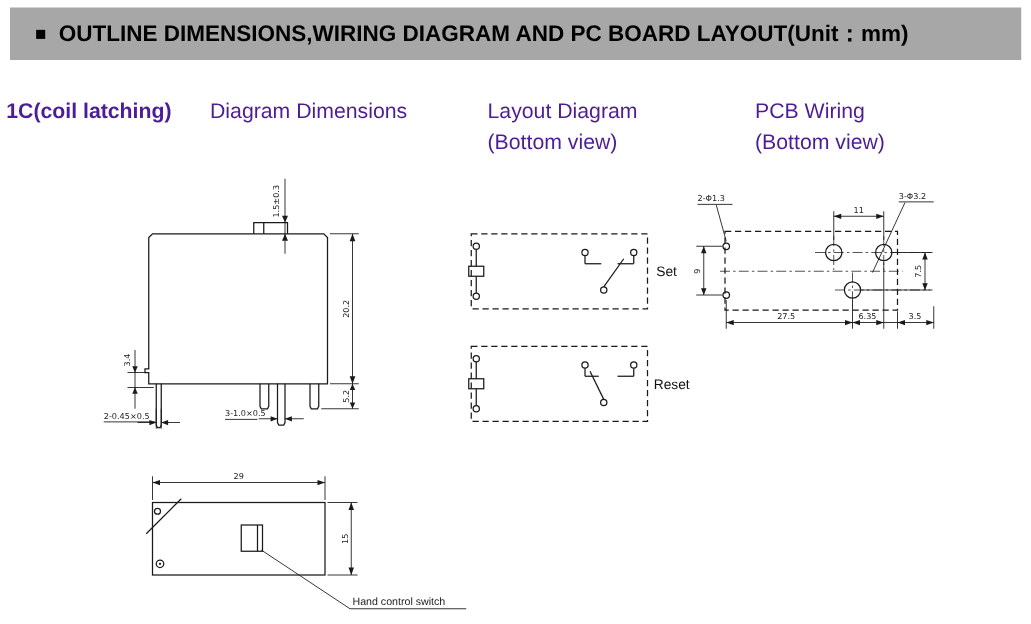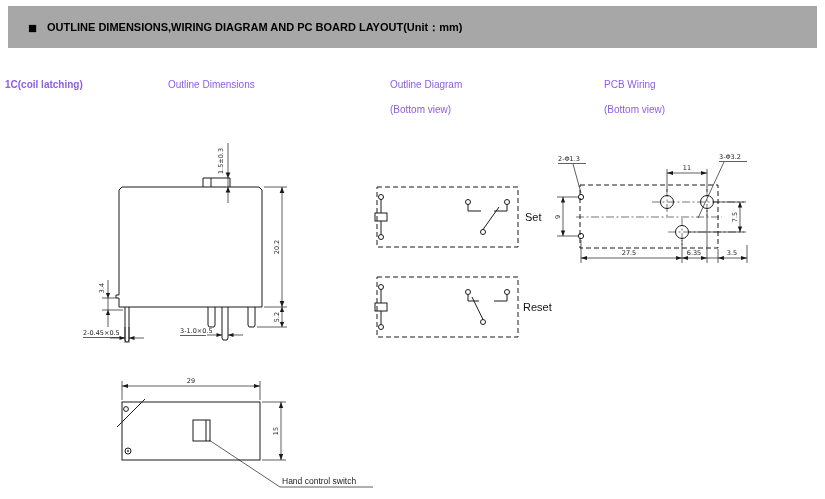--- a/index.html
+++ b/index.html
@@ -1,22 +1,22 @@
 <!DOCTYPE html>
 <html><head>
 <meta charset="utf-8">
 <style>
   html,body{margin:0;padding:0;background:#ffffff;}
   .page{position:relative;width:825px;height:499px;background:#fff;overflow:hidden;
         font-family:"Liberation Sans", sans-serif;color:#111;}
   .header-bar{position:absolute;left:8px;top:6px;width:809px;height:42px;background:#a7a7a7;
               display:flex;align-items:center;}
   .header-bar .bullet{font-size:15px;margin:0 10px 0 20px;color:#000;}
-  .header-bar .title{font-size:11px;font-weight:bold;color:#000;letter-spacing:0px;}
-  .col-label{position:absolute;font-size:10px;color:#8b5cf6;white-space:nowrap;}
+  .header-bar .title{font-size:18px;font-weight:bold;color:#000;letter-spacing:0px;}
+  .col-label{position:absolute;font-size:17px;color:#4c1d95;white-space:nowrap;}
   .bold{font-weight:bold;}
   svg{position:absolute;overflow:visible;}
   svg text{font-family:"DejaVu Sans", sans-serif;font-size:6.5px;fill:#222;}
   svg text.med{font-family:"Liberation Sans", sans-serif;font-size:11px;fill:#111;}
   svg text.small2{font-size:8.5px;font-family:"Liberation Sans", sans-serif;}
   .ln{stroke:#1a1a1a;stroke-width:1;fill:none;}
   .thin{stroke:#1a1a1a;stroke-width:0.7;fill:none;}
   .dash{stroke:#1a1a1a;stroke-width:1;fill:none;stroke-dasharray:5,3;}
   .cline{stroke:#1a1a1a;stroke-width:0.6;fill:none;stroke-dasharray:8,2.5,2,2.5;}
   .arr{fill:#1a1a1a;stroke:none;}
@@ -26,22 +26,22 @@
 <body>
 
 <div class="page">
 
   <div class="header-bar">
     <span class="bullet">■</span>
     <span class="title">OUTLINE DIMENSIONS,WIRING DIAGRAM AND PC BOARD LAYOUT(Unit：mm)</span>
   </div>
 
   <div class="col-label bold" style="left:5px;top:79px;">1C(coil latching)</div>
-  <div class="col-label" style="left:168px;top:79px;">Outline Dimensions</div>
-  <div class="col-label" style="left:390px;top:79px;">Outline Diagram</div>
+  <div class="col-label" style="left:168px;top:79px;">Diagram Dimensions</div>
+  <div class="col-label" style="left:390px;top:79px;">Layout Diagram</div>
   <div class="col-label" style="left:390px;top:104px;">(Bottom view)</div>
   <div class="col-label" style="left:604px;top:79px;">PCB Wiring</div>
   <div class="col-label" style="left:604px;top:104px;">(Bottom view)</div>
 
   <svg style="left:80px;top:135px;" width="280" height="230" viewBox="0 0 280 230">
     <g>
 
       <path class="ln" d="M42,52 L179,52 L182,55 L182,172 L39,172 L39,163 L36,163 L36,160 L39,160 L39,55 Z"></path>
 
       <path class="ln" d="M123,52 L123,43 L150,43 L150,52"></path>

